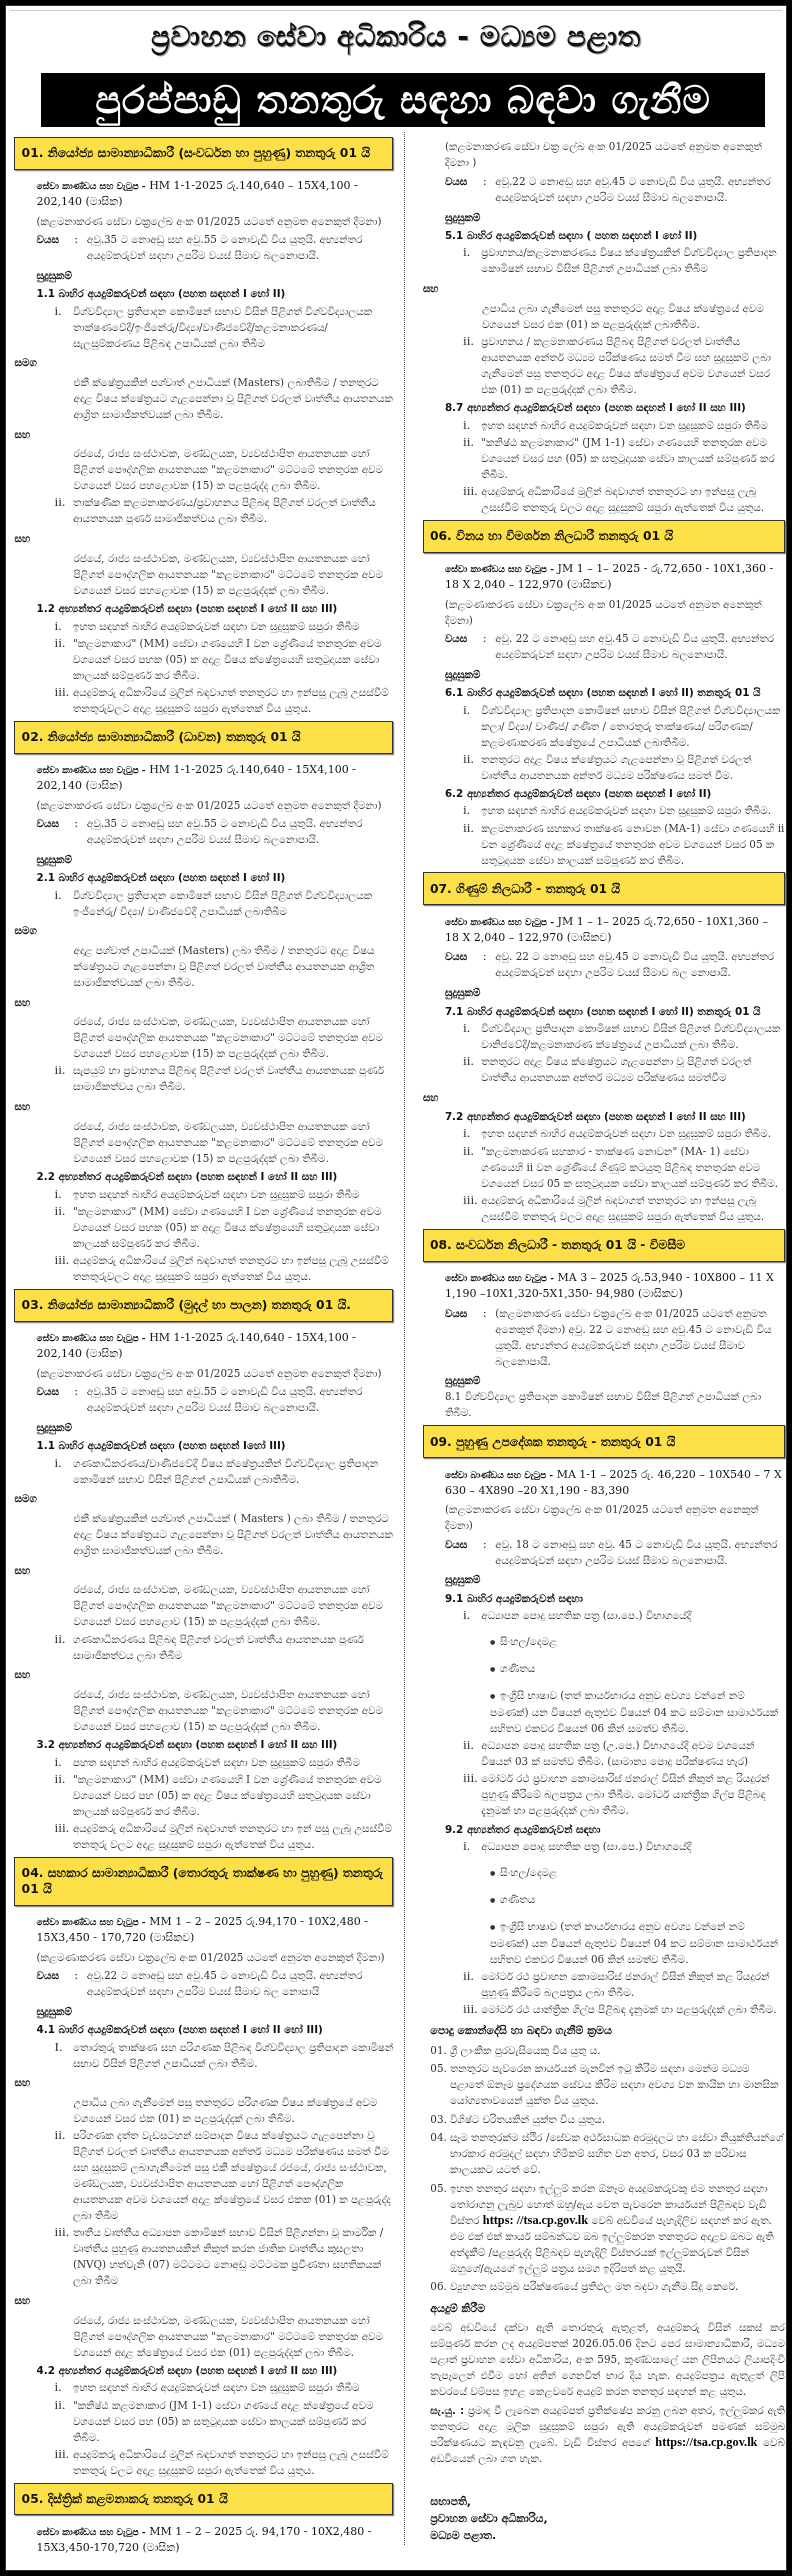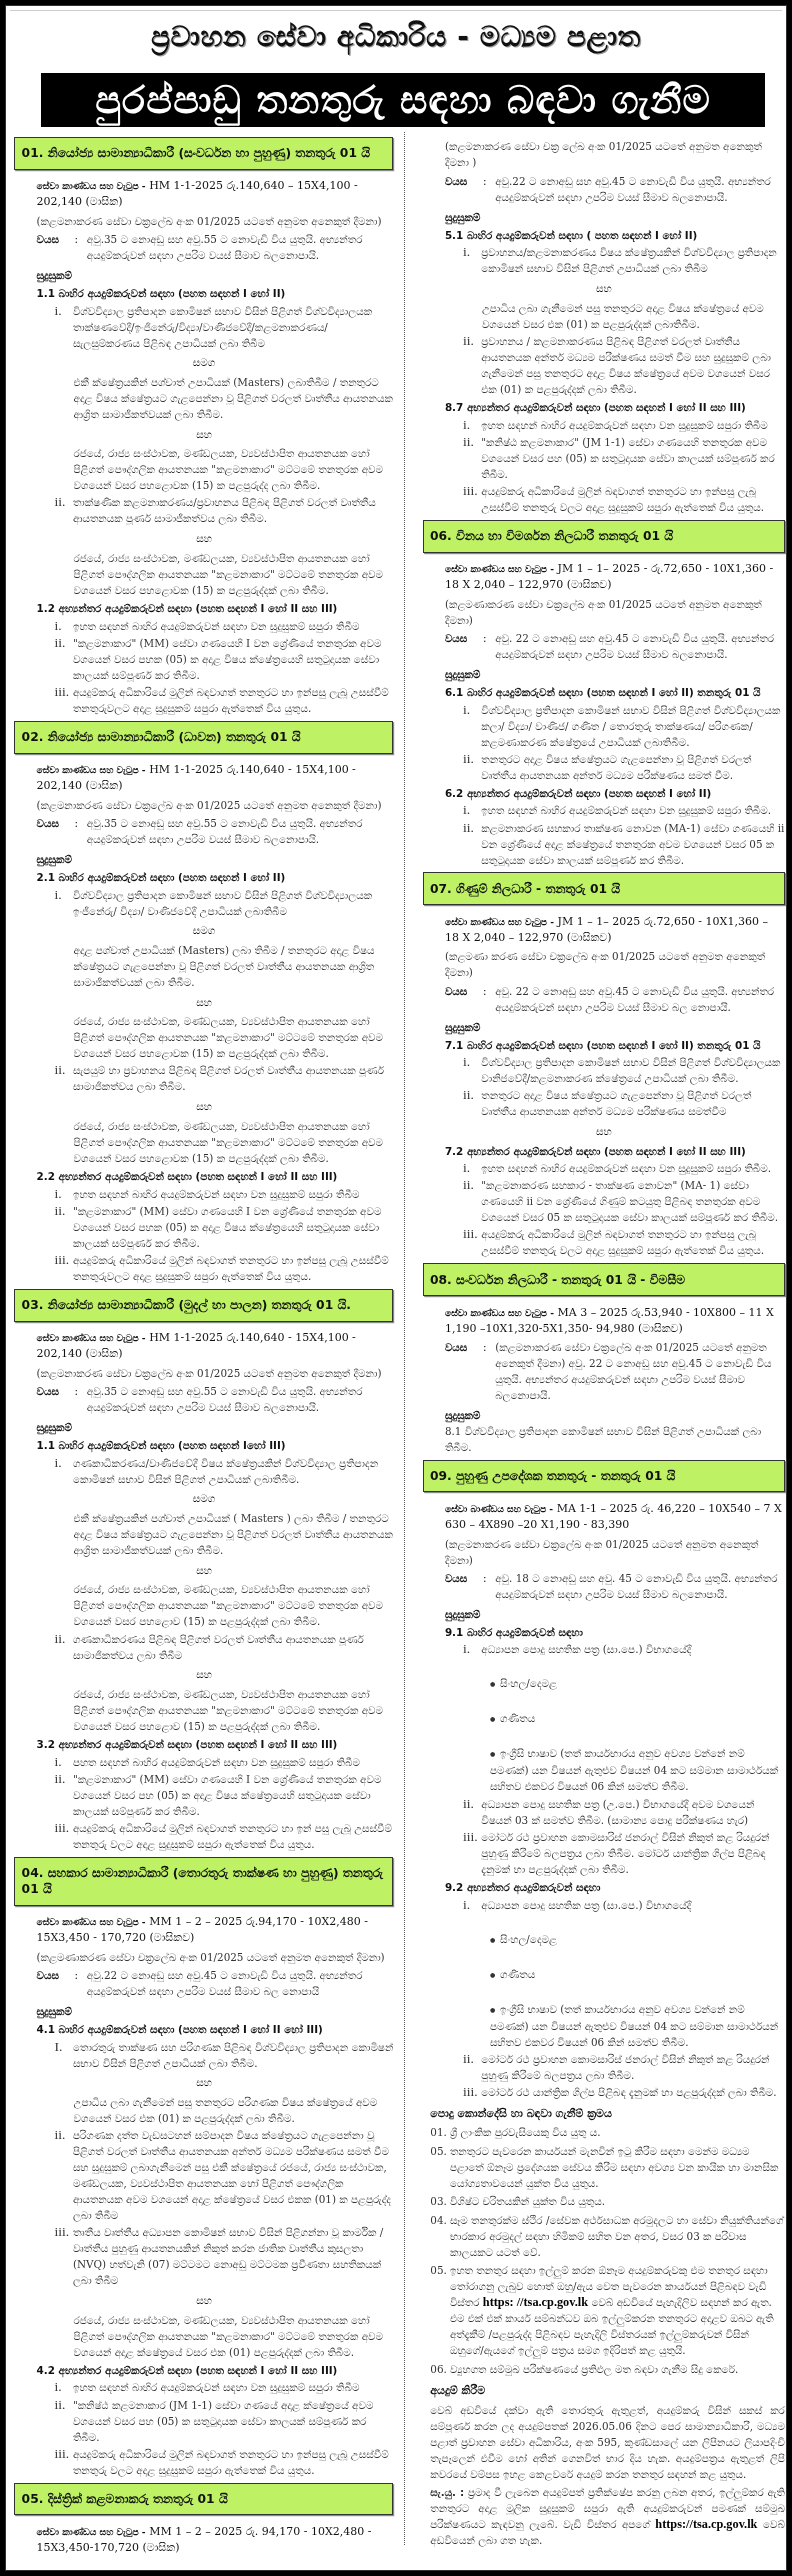--- a/index.html
+++ b/index.html
@@ -23,38 +23,38 @@
     margin-left: 11px;
   }
   .col { position: absolute; top: 126px; font-size: 10.4px; line-height: 16px; }
   .col-left { left: 8.6px; width: 379px; }
   .col-right { left: 417px; width: 362px; top: 130px; }
   .divider {
     position: absolute; left: 398px; top: 126px; bottom: 24.5px;
     border-left: 1.8px dotted #555;
   }
   .sec-head {
-    background: #bef264; border: 1.2px solid #333; box-shadow: 1.2px 1.2px 0 #888;
+    background: #fde047; border: 1.2px solid #333; box-shadow: 1.2px 1.2px 0 #888;
     font-family: "DejaVu Sans", sans-serif; font-weight: bold; font-size: 12.3px;
     padding: 7.4px 6.1px; margin: 4.9px 0 8.6px 0;
   }
   .salary { margin-left: 22px; font-size: 11px; line-height: 16px; }
   .salary b { font-family: "DejaVu Sans", sans-serif; font-size: 9.2px; }
   .note { margin-left: 22px; color: #333; margin-top: 2.5px; }
   .age { margin-left: 22px; display: flex; margin-top: 2.5px; }
   .age .lbl { font-family: "DejaVu Sans", sans-serif; font-weight: bold; width: 38px; flex: none; }
   .age .colon { width: 12.3px; flex: none; }
   .age .txt { color: #333; }
   .qual-h { margin-left: 22px; font-family: "DejaVu Sans", sans-serif; font-weight: bold; margin-top: 3.7px; }
   .sub-h { margin-left: 22px; font-family: "DejaVu Sans", sans-serif; font-weight: bold; font-size: 10.4px; margin-top: 2.5px; }
   .item { display: flex; margin-left: 40px; color: #333; margin-top: 1.2px; }
   .item .rn { width: 18.4px; flex: none; font-size: 13.5px; font-family: "Liberation Serif", serif; }
-  .conj { text-align: center; font-family: "DejaVu Sans", sans-serif; font-weight: normal; margin: 3.7px 0; }
+  .conj { text-align: left; font-family: "DejaVu Sans", sans-serif; font-weight: bold; margin: 3.7px 0; }
   .plain { margin-left: 59px; color: #333; }
-  .bullet { margin-left: 67px; color: #333; margin-top: 18px; }
+  .bullet { margin-left: 67px; color: #333; margin-top: 10px; }
   .bullet::before { content: "\25CF"; font-size: 6.1px; margin-right: 4.9px; vertical-align: middle; }
   .gen-h { font-family: "DejaVu Sans", sans-serif; font-weight: bold; font-size: 11px; margin: 6.1px 0 2.5px 7.4px; }
   .gen-item { display: flex; margin-left: 7.4px; color: #333; margin-top: 2.5px; }
   .gen-item .n { width: 19.6px; flex: none; }
   .url { font-family: "Liberation Serif", serif; font-weight: bold; font-size: 12.3px; color: #000; }
   .para { margin-left: 7.4px; color: #333; margin-top: 2.5px; text-align: justify; }
   .sign { margin-left: 7.4px; margin-top: 27px; font-family: "DejaVu Sans", sans-serif; font-weight: bold; font-size: 11px; line-height: 17px; }
   .nb b { font-family: "DejaVu Sans", sans-serif; }
 </style>
 </head>
@@ -308,21 +308,20 @@
           <div class="item">
             <span class="rn">ii.</span>
             <span class="it">කළමනාකරණ සහකාර තාක්ෂණ නොවන (MA-1) සේවා ගණයෙහි ii වන ශ්‍රේණියේ අදාළ ක්ෂේත්‍රයේ තනතුරක අවම වශයෙන් වසර 05 ක සතුටුදායක සේවා කාලයක් සම්පූර්ණ කර තිබීම.</span>
           </div>
         </div>
   </div>
 
   <div class="post">
     <div class="sec-head"><span>07. ගිණුම් නිලධාරී - තනතුරු 01 යි</span></div>
     <div class="salary"><b>සේවා කාණ්ඩය සහ වැටුප -</b> <span>JM 1 – 1– 2025 රු.72,650 - 10X1,360 – 18 X 2,040 – 122,970 (මාසිකව)</span></div>
-    <div class="note">(කළමණා කරණ සේවා චක්‍රලේඛ අංක 01/2025 යටතේ අනුමත අනෙකුත් දීමනා)</div>
     <div class="age">
           <span class="lbl">වයස</span>
           <span class="colon">:</span>
           <span class="txt">අවු. 22 ට නොඅඩු සහ අවු.45 ට නොවැඩි විය යුතුයි. අභ්‍යන්තර අයදුම්කරුවන් සඳහා උපරිම වයස් සීමාව බල නොපායි.</span>
         </div>
     <div class="qual-h">සුදුසුකම්</div>
     <div class="blocks">
           <div class="sub-h">7.1 බාහිර අයදුම්කරුවන් සඳහා (පහත සඳහන් I හෝ II) තනතුරු 01 යි</div>
           <div class="item">
             <span class="rn">i.</span>

